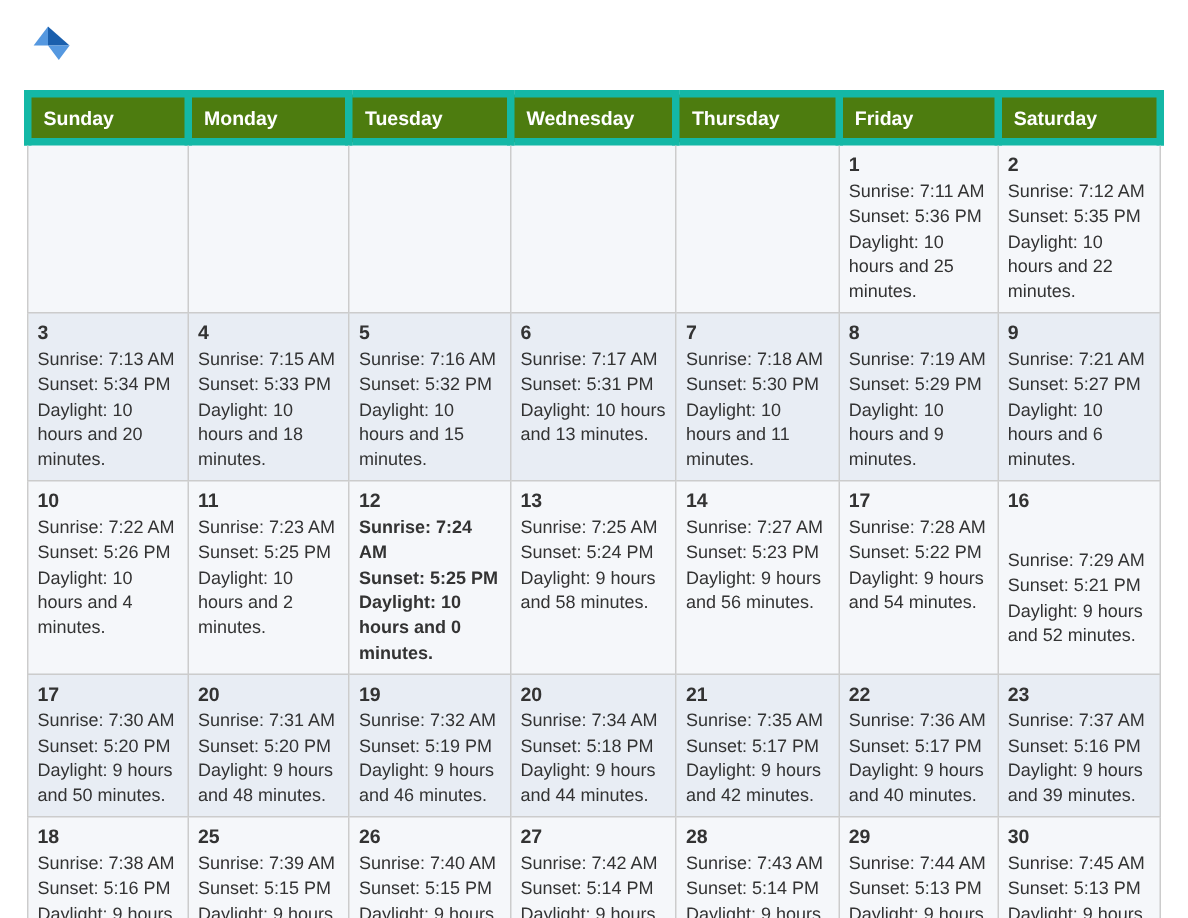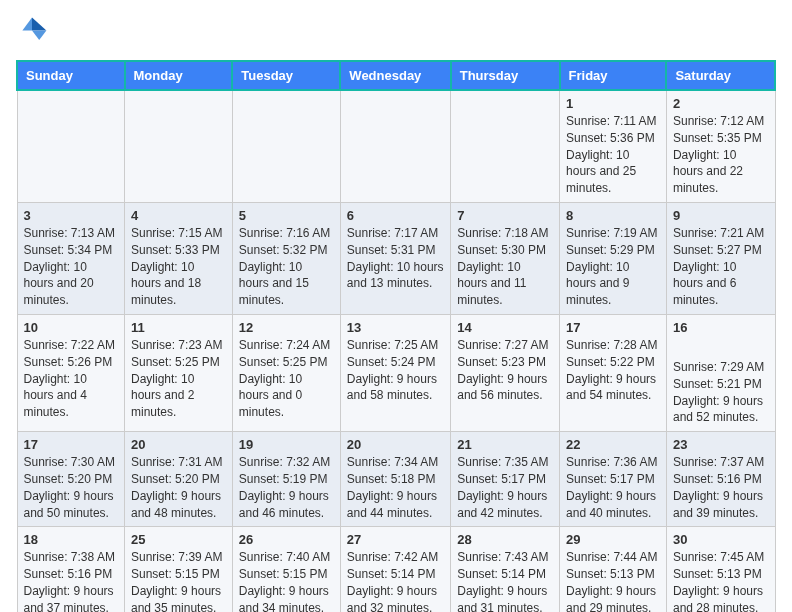--- a/index.html
+++ b/index.html
@@ -50,27 +50,27 @@
     }
     .location-title {
       font-size: 16px;
       color: #555;
     }
     table {
       width: 100%;
       border-collapse: collapse;
     }
     thead tr th {
-      background-color: #3b82f6;
+      background-color: #4d7c0f;
       color: white;
       font-size: 13px;
       font-weight: bold;
       padding: 6px 8px;
       text-align: left;
-      border: 2px solid #14b8a6;
+      border: 5px solid #14b8a6;
     }
     tbody tr td {
       width: 113px;
       vertical-align: top;
       padding: 5px 6px;
       border: 1px solid #ccc;
       font-size: 10.5px;
       color: #333;
       min-height: 80px;
       background: #fff;
@@ -198,21 +198,21 @@
 Daylight: 10 hours and 4 minutes.</div>
         </td>
         <td>
           <span class="day-num">11</span>
           <div class="day-info" style="white-space: pre-line;">Sunrise: 7:23 AM
 Sunset: 5:25 PM
 Daylight: 10 hours and 2 minutes.</div>
         </td>
         <td>
           <span class="day-num">12</span>
-          <div class="day-info" style="white-space: pre-line;">Sunrise: 7:24 AM
+          <div class="day-info" style="white-space: pre-line; font-weight: bold;">Sunrise: 7:24 AM
 Sunset: 5:25 PM
 Daylight: 10 hours and 0 minutes.</div>
         </td>
         <td>
           <span class="day-num">13</span>
           <div class="day-info" style="white-space: pre-line;">Sunrise: 7:25 AM
 Sunset: 5:24 PM
 Daylight: 9 hours and 58 minutes.</div>
         </td>
         <td>

